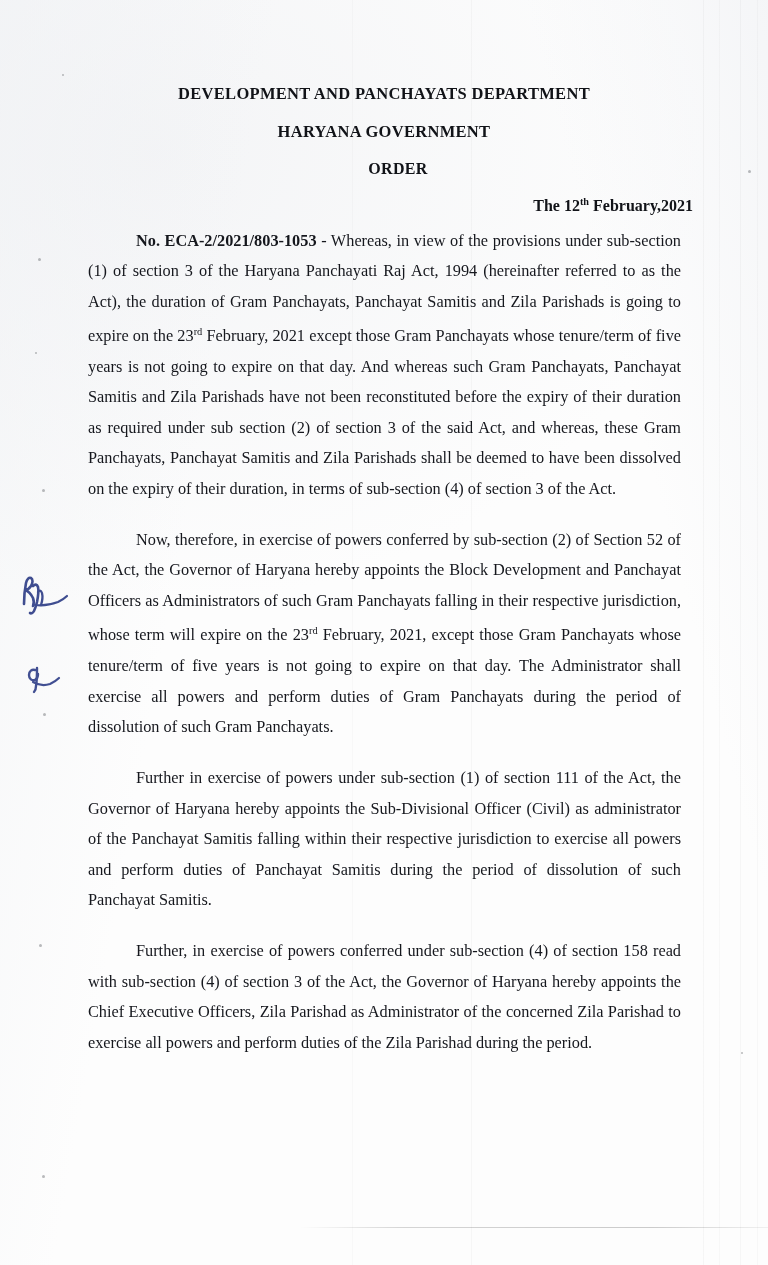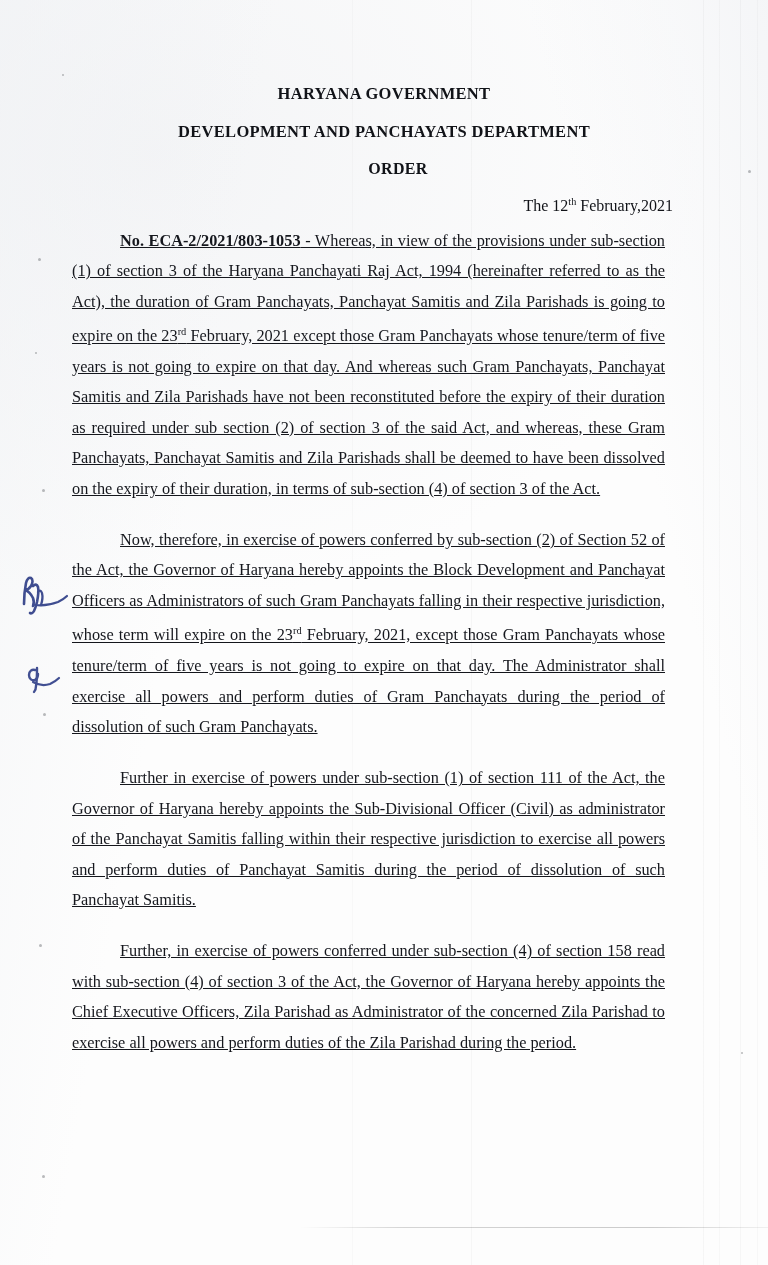--- a/index.html
+++ b/index.html
@@ -75,36 +75,35 @@
     margin: 0 0 18px 0;
     color: #111318;
   }
   .doc-heading.second { font-size: 16.5px; margin-bottom: 18px; }
   .doc-heading.third  { font-size: 16px; margin-bottom: 0; padding-left: 28px; }
 
   
   .date-line {
     position: absolute;
     top: 196px;
-    left: 80px;
+    left: 100px;
     width: 593px;
     text-align: right;
-    font-weight: normal;
+    font-weight: bold;
     font-size: 16px;
     color: #111318;
   }
   .date-line sup { font-size: 0.64em; vertical-align: super; }
 
   
   .body-block {
     position: absolute;
-    left: 72px;
+    left: 88px;
     top: 226px;
     width: 593px;
-    text-decoration: underline;
   }
   .para {
     margin: 0 0 21px 0;
     text-align: justify;
     text-justify: inter-word;
     font-size: 16.3px;
     line-height: 30.4px;
     text-indent: 48px;
     color: #15171d;
   }
@@ -135,22 +134,22 @@
   <div class="speck" style="left:35px;  top:352px; width:2px; height:2px;"></div>
   <div class="speck" style="left:42px;  top:489px; width:3px; height:3px;"></div>
   <div class="speck" style="left:43px;  top:713px; width:3px; height:3px;"></div>
   <div class="speck" style="left:39px;  top:944px; width:3px; height:3px;"></div>
   <div class="speck" style="left:42px;  top:1175px; width:3px; height:3px;"></div>
   <div class="speck" style="left:62px;  top:74px;  width:2px; height:2px;"></div>
   <div class="speck" style="left:748px; top:170px; width:3px; height:3px;"></div>
   <div class="speck" style="left:741px; top:1052px; width:2px; height:2px;"></div>
 
   <div class="heading-block">
+    <div class="doc-heading second">DEVELOPMENT AND PANCHAYATS DEPARTMENT</div>
     <div class="doc-heading first">HARYANA GOVERNMENT</div>
-    <div class="doc-heading second">DEVELOPMENT AND PANCHAYATS DEPARTMENT</div>
     <div class="doc-heading third">ORDER</div>
   </div>
 
   <div class="date-line"><span>The 12</span><sup>th</sup><span> February,2021</span></div>
 
   <div class="body-block">
 
     <p class="para p1"><b>No. ECA-2/2021/803-1053</b><span> - Whereas, in view of the provisions under sub-section (1) of section 3 of the Haryana Panchayati Raj Act, 1994 (hereinafter referred to as the Act), the duration of Gram Panchayats, Panchayat Samitis and Zila Parishads is going to expire on the 23</span><sup>rd</sup><span> February, 2021 except those Gram Panchayats whose tenure/term of five years is not going to expire on that day. And whereas such Gram Panchayats, Panchayat Samitis and Zila Parishads have not been reconstituted before the expiry of their duration as required under sub section (2) of section 3 of the said Act, and whereas, these Gram Panchayats, Panchayat Samitis and Zila Parishads shall be deemed to have been dissolved on the expiry of their duration, in terms of sub-section (4) of section 3 of the Act.</span></p>
 
     <p class="para p2"><span>Now, therefore, in exercise of powers conferred by sub-section (2) of Section 52 of the Act, the Governor of Haryana hereby appoints the Block Development and Panchayat Officers as Administrators of such Gram Panchayats falling in their respective jurisdiction, whose term will expire on the 23</span><sup>rd</sup><span> February, 2021, except those Gram Panchayats whose tenure/term of five years is not going to expire on that day. The Administrator shall exercise all powers and perform duties of Gram Panchayats during the period of dissolution of such Gram Panchayats.</span></p>

